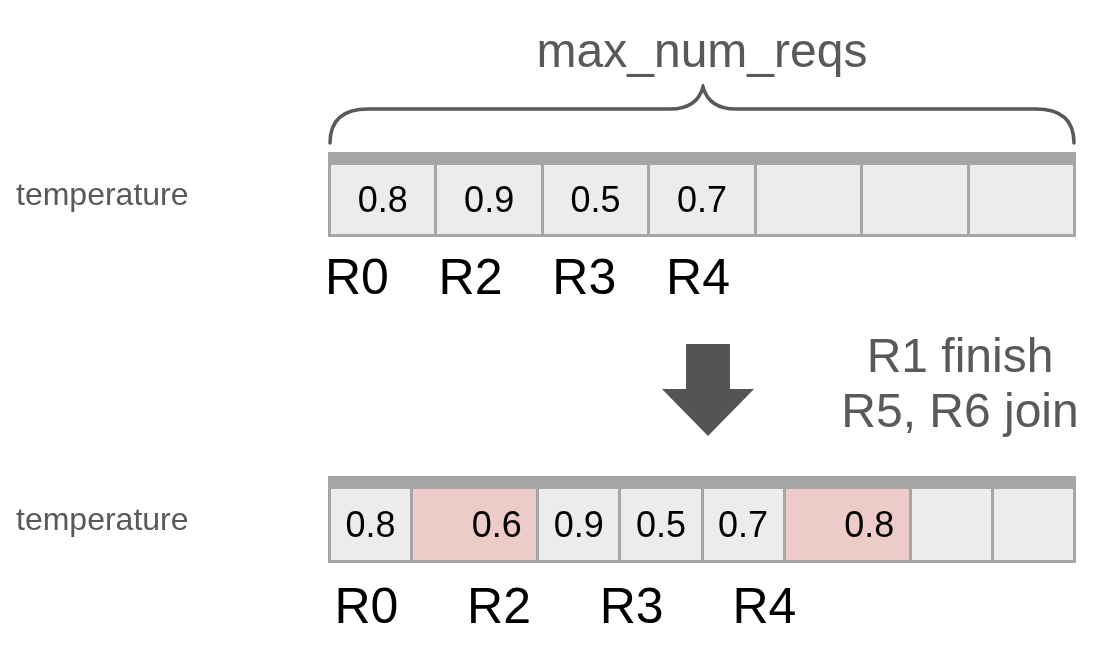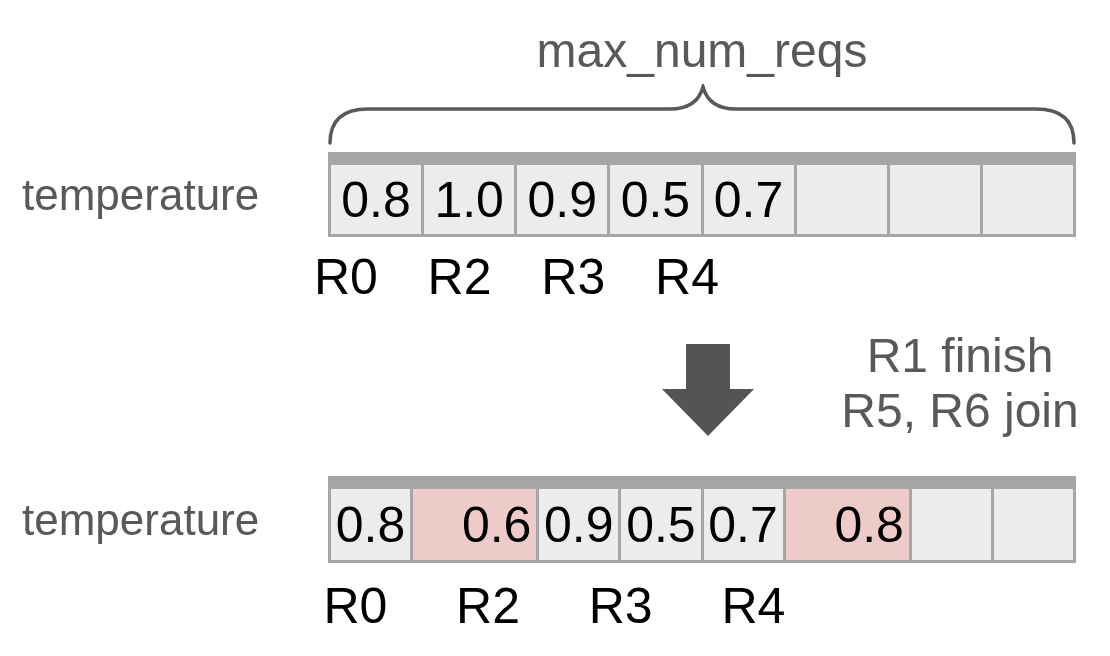--- a/index.html
+++ b/index.html
@@ -15,22 +15,22 @@
     position: absolute;
     left: 328px; top: 26px; width: 748px;
     text-align: center;
     font-size: 48px;
     line-height: 50px;
     color: var(--text-gray);
   }
   .brace-svg { position: absolute; left: 328px; top: 84px; }
   .row-label {
     position: absolute;
-    left: 22px;
-    font-size: 44px;
+    left: 16px;
+    font-size: 32px;
     color: var(--text-gray);
     white-space: nowrap;
   }
   #row1-label { top: 152px; line-height: 85px; }
   #row2-label { top: 476px; line-height: 87px; }
   .cells {
     position: absolute;
     left: 328px; width: 748px;
     display: flex;
     box-sizing: border-box;
@@ -39,29 +39,29 @@
   }
   #cells-before { top: 152px; height: 85px; }
   #cells-after  { top: 476px; height: 87px; }
   .cell {
     flex: 1;
     background: var(--cell-fill);
     border-right: 3px solid var(--cell-border);
     display: flex;
     align-items: center;
     justify-content: center;
-    font-size: 50px;
+    font-size: 36px;
     color: var(--value-black);
     margin-top: 10px;
   }
   .cell:last-child { border-right: none; }
   .cell.hl { background: var(--cell-highlight); padding-left: 44px; }
   .req-labels {
     position: absolute;
-    left: 313px; width: 748px;
+    left: 324px; width: 748px;
     display: flex;
     gap: 48px;
   }
   #reqs-before { top: 252px; }
   #reqs-after  { top: 581px; }
   .req-label {
     flex: 1;
     text-align: center;
     font-size: 50px;
     line-height: 50px;
@@ -87,23 +87,20 @@
 
   <svg class="brace-svg" width="748" height="62" viewBox="0 0 748 62">
     <path d="M 2 59 Q 2 25 40 25 L 342 25 Q 369 25 375 3 Q 381 25 408 25 L 708 25 Q 746 25 746 59" fill="none" stroke="var(--text-gray)" stroke-width="3.5" stroke-linecap="round"></path>
   </svg>
 
   <div class="row-label" id="row1-label">temperature</div>
 
   <div class="cells" id="cells-before">
     <div class="cell">
         <span>0.8</span>
-      </div>
-    <div class="cell">
-        <span>1.0</span>
       </div>
     <div class="cell">
         <span>0.9</span>
       </div>
     <div class="cell">
         <span>0.5</span>
       </div>
     <div class="cell">
         <span>0.7</span>
       </div>

